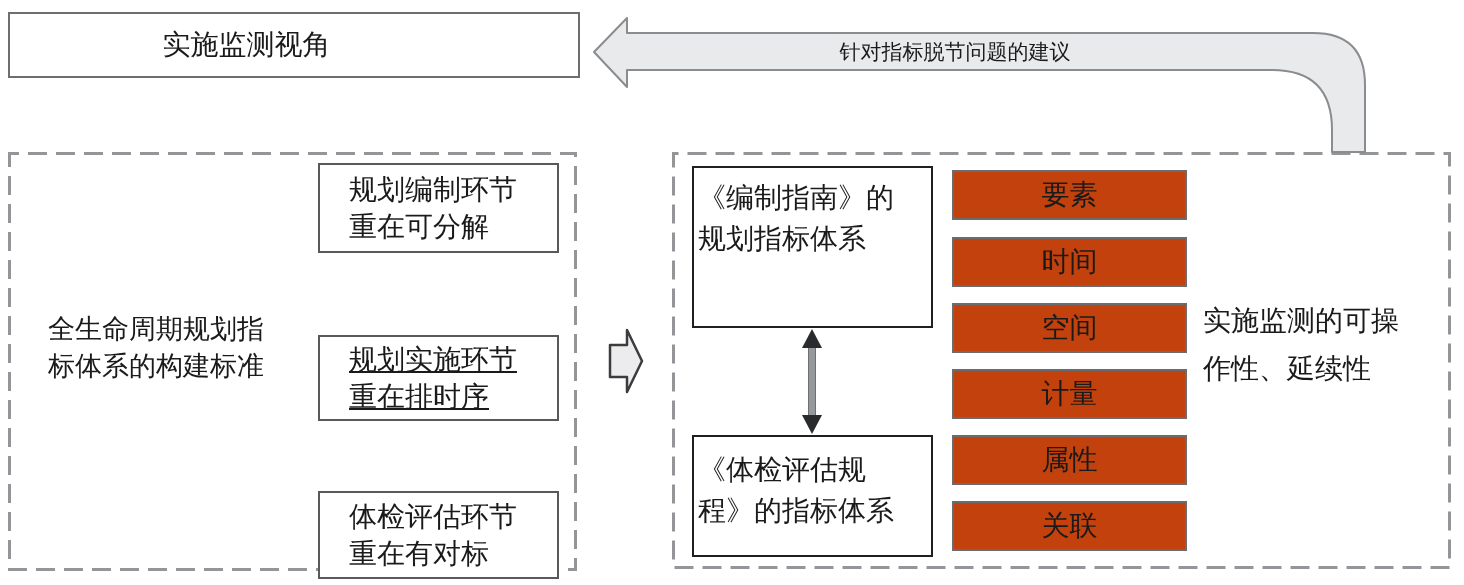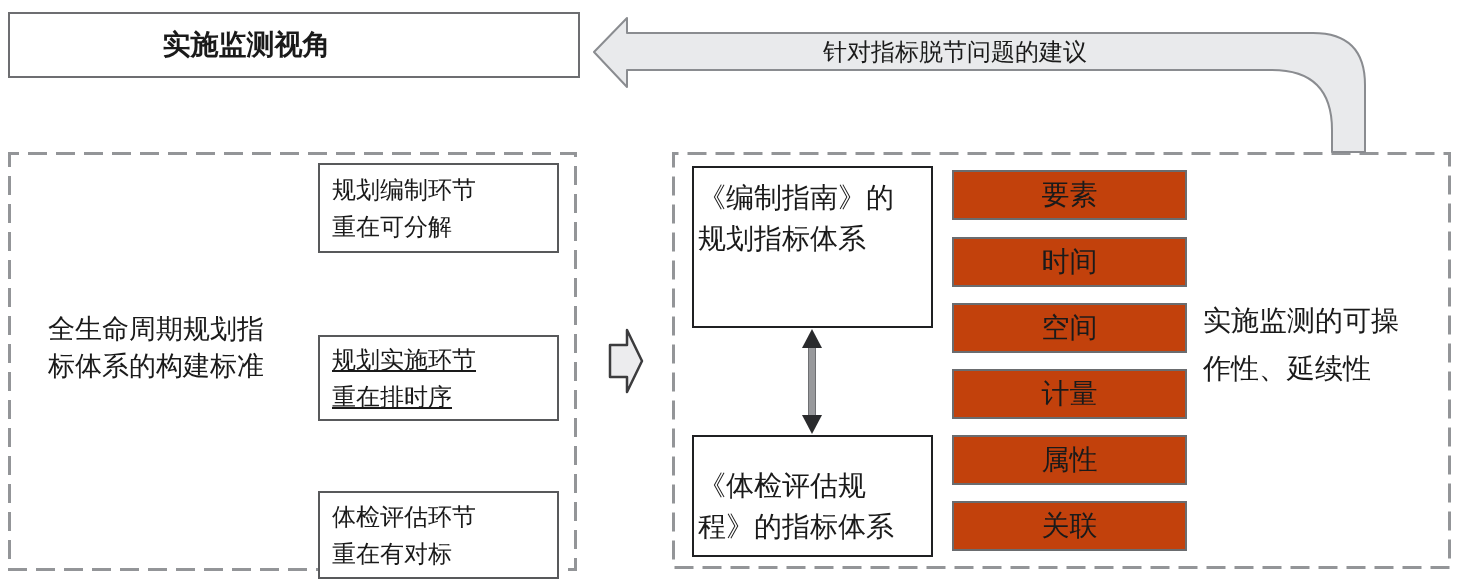--- a/index.html
+++ b/index.html
@@ -2,34 +2,34 @@
 <html><head>
 <meta charset="utf-8">
 <style>
   * { margin:0; padding:0; box-sizing:border-box; }
   html,body { width:1464px; height:585px; background:#ffffff; }
   body { font-family:"Liberation Sans", sans-serif; color:#1a1a1a; position:relative; }
   .abs { position:absolute; }
   .pre { white-space:pre-line; }
   #title-box { left:8px; top:12px; width:572px; height:66px; border:2px solid #6d6e71;
     display:flex; align-items:center; justify-content:center; padding-right:95px;
-    font-size:28px; font-weight:bold; }
+    font-size:28px; font-weight:normal; }
   #top-arrow-label { left:627px; top:32px; width:686px; height:39px; display:flex;
-    align-items:center; justify-content:center; padding-right:30px; font-size:24px; }
+    align-items:center; justify-content:center; padding-right:30px; font-size:21px; }
   #left-label { left:48px; top:311px; font-size:27px; line-height:37px; }
   .lbox { left:318px; width:241px; border:2px solid #58595b; display:flex;
-    flex-direction:column; justify-content:center; padding-left:12px;
-    font-size:24px; line-height:37px; background:#fff; }
+    flex-direction:column; justify-content:center; padding-left:29px;
+    font-size:28px; line-height:37px; background:#fff; }
   #lbox-0 { top:163px; height:90px; }
   #lbox-1 { top:335px; height:86px;text-decoration:underline; }
   #lbox-2 { top:470px; height:88px;margin-top:21px; }
   .bigbox { left:692px; width:241px; border:2.5px solid #1f2022; background:#fff;
     font-size:28px; line-height:41px; padding:9px 4px 0 4px; }
   #rbox-top { top:166px; height:162px; }
-  #rbox-bottom { top:435px; height:122px; padding-top:28px; }
+  #rbox-bottom { top:435px; height:122px; padding-top:12px; }
   .sbox { left:952px; width:235px; height:50px; border:2px solid #6a6c6f;
     display:flex; align-items:center; justify-content:center; font-size:28px; background:#c2410c; }
   #side-note { left:1203px; top:297px; font-size:28px; line-height:48px; }
   svg.layer { position:absolute; left:0; top:0; }
 </style>
 </head>
 <body>
 
 <svg class="layer" width="1464" height="585" viewBox="0 0 1464 585">
   <rect x="9.5" y="153.5" width="566" height="416" fill="none" stroke="#939598" stroke-width="3" stroke-dasharray="19 9" stroke-dashoffset="9.5"></rect>

